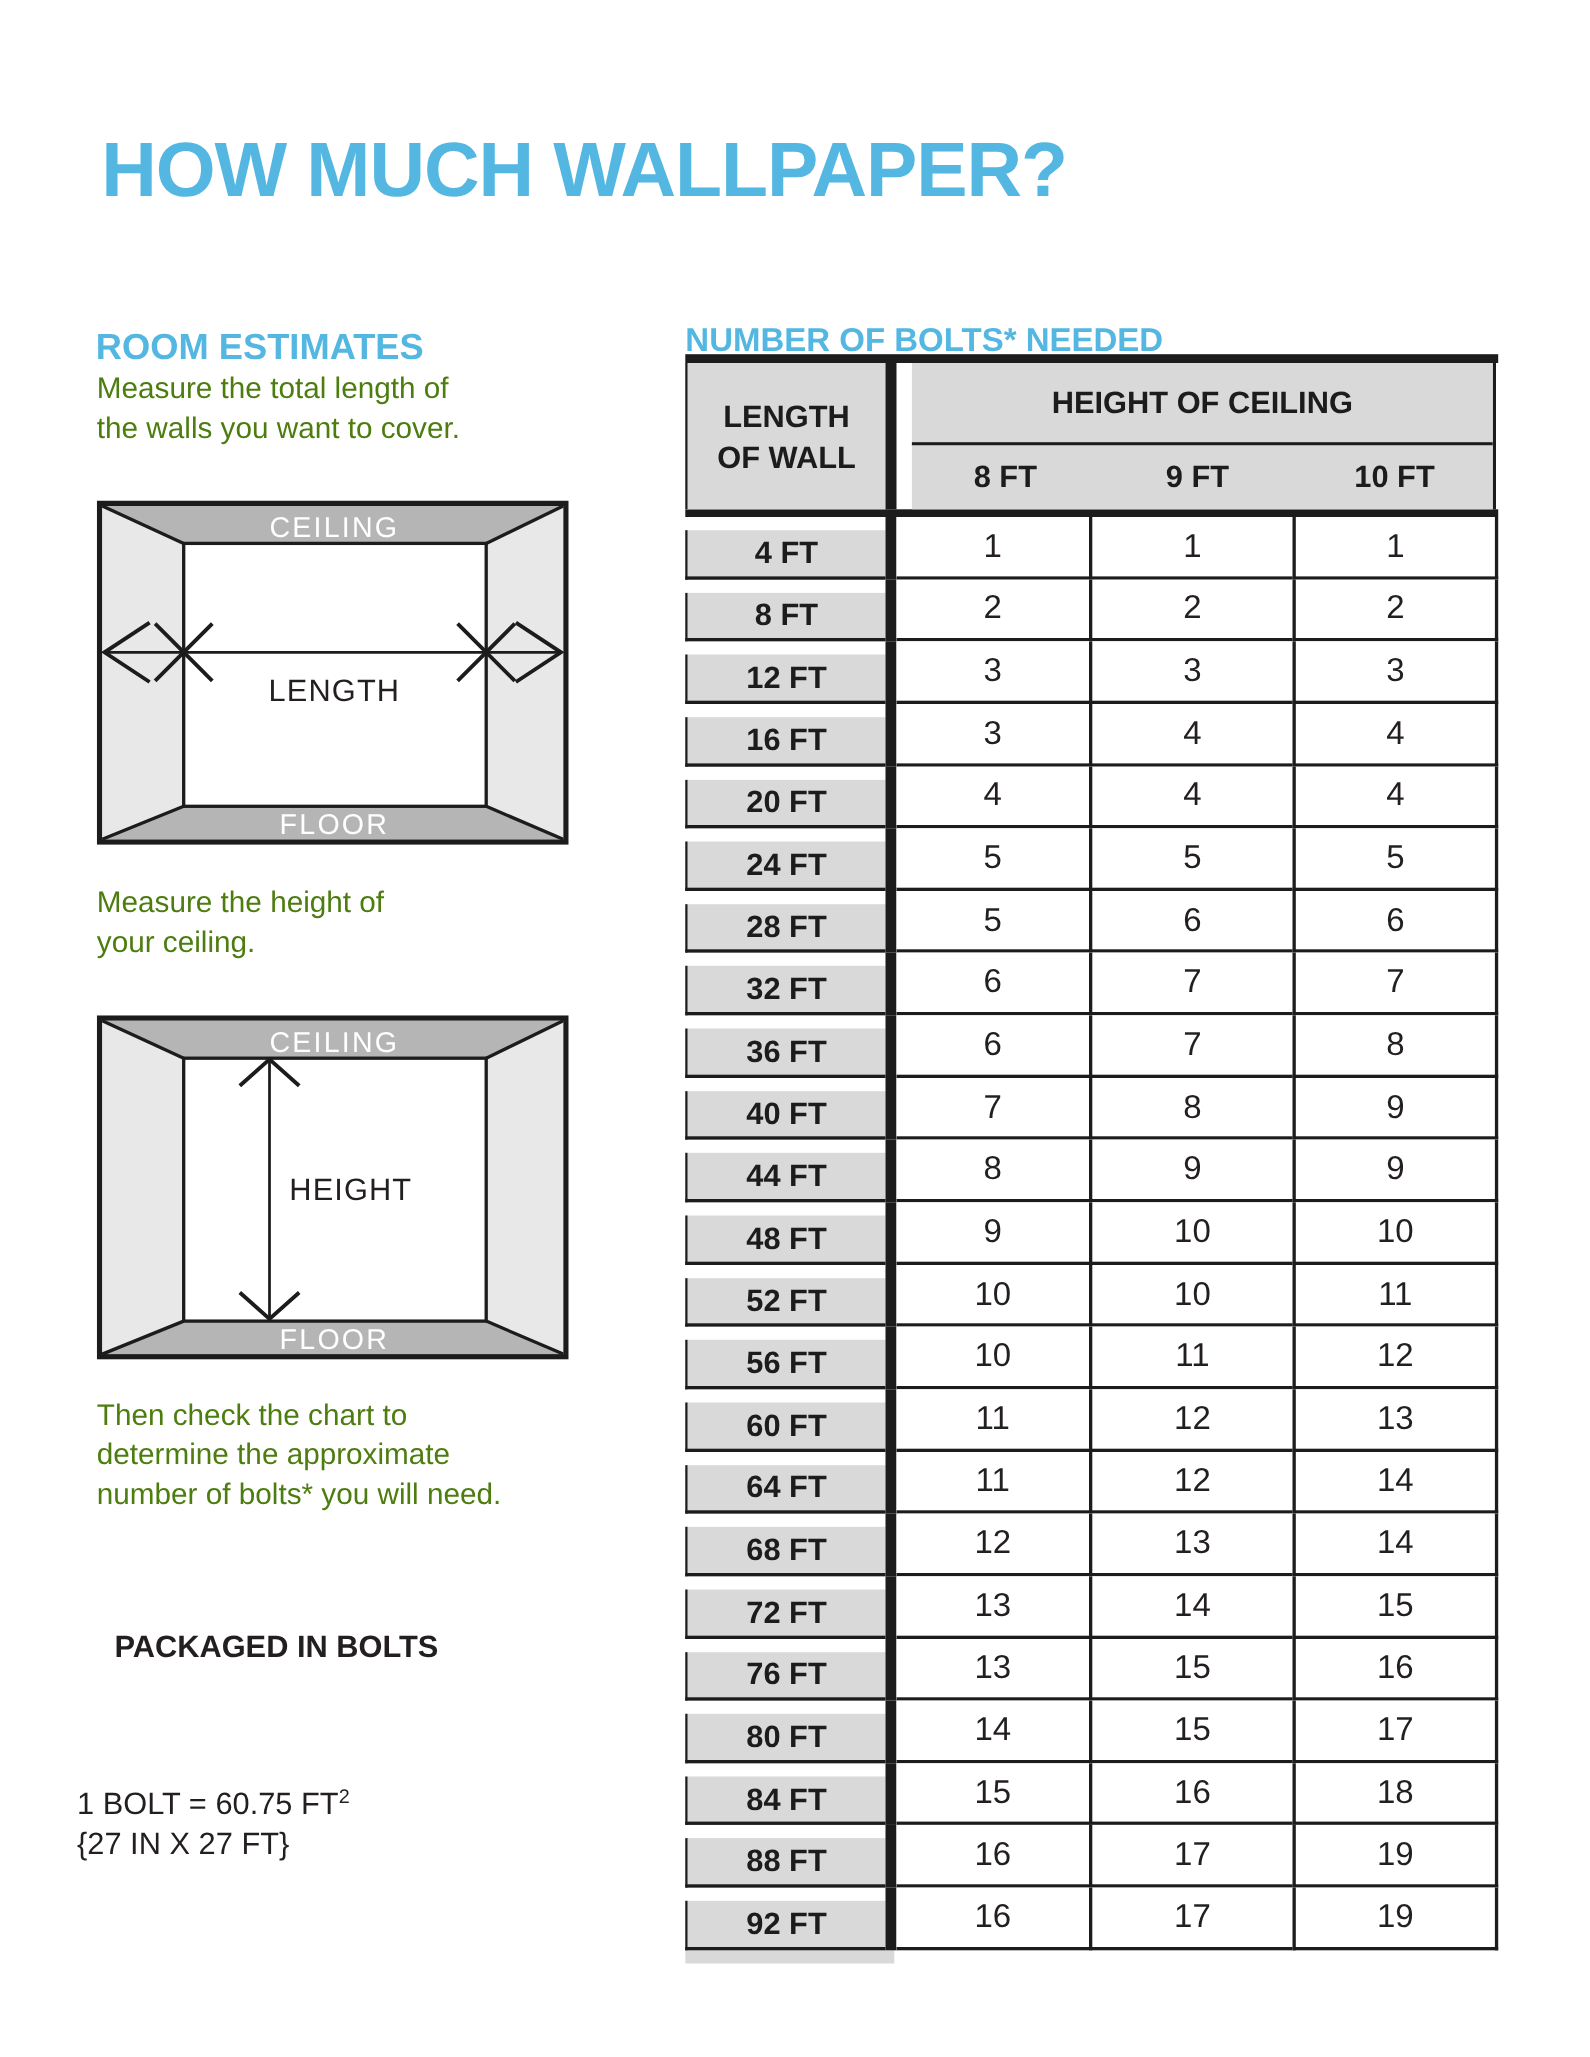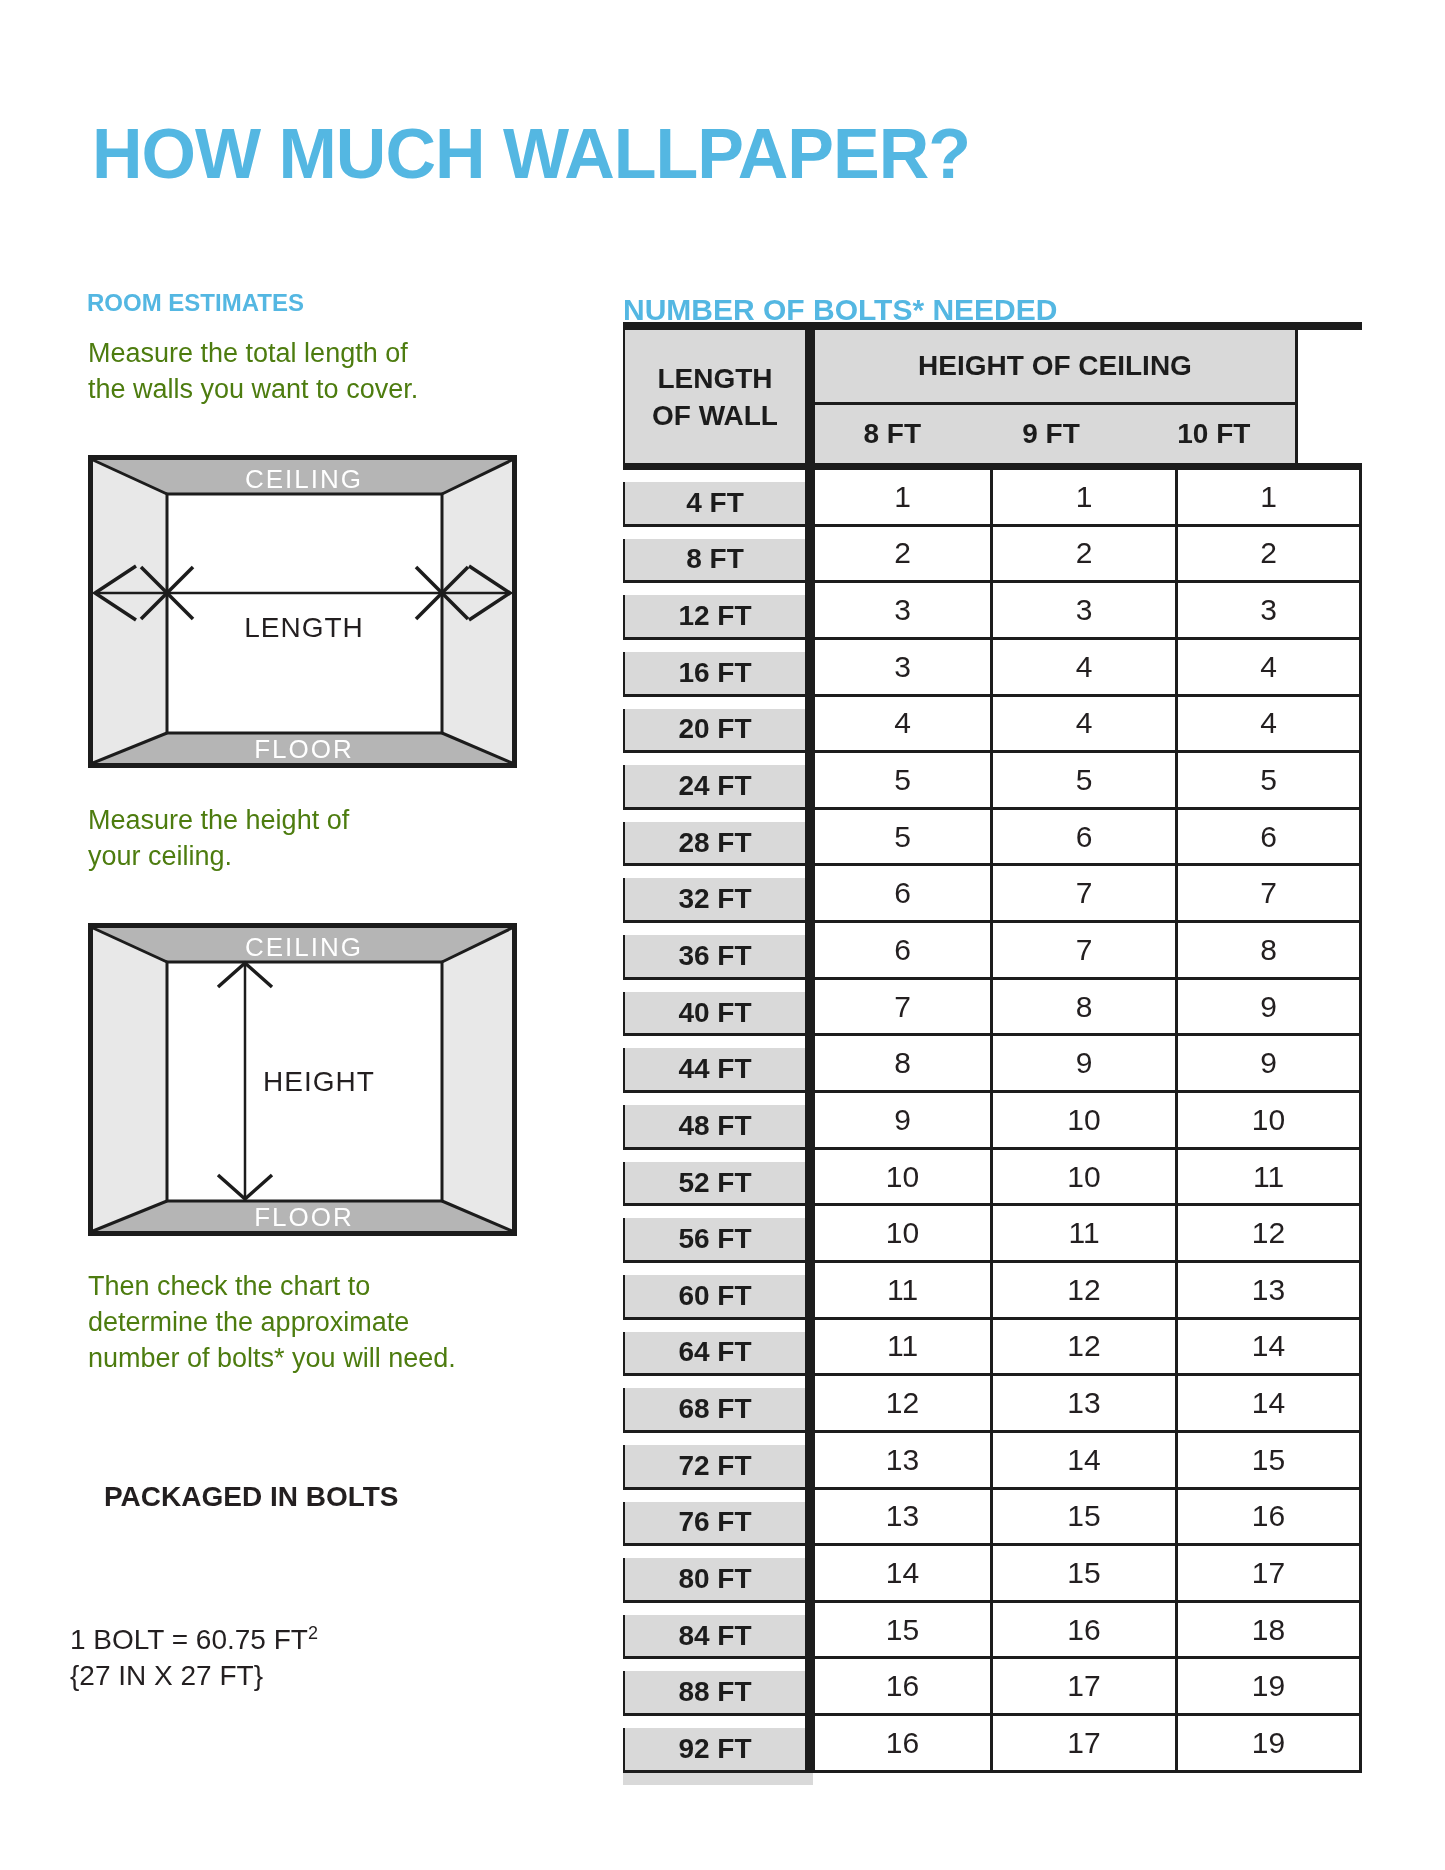--- a/index.html
+++ b/index.html
@@ -4,21 +4,21 @@
 <style>
   html,body { margin:0; padding:0; background:#fff; }
   .page {
     position:relative; width:1445px; height:1870px; background:#ffffff;
     font-family:"Liberation Sans", sans-serif; color:#231f20; overflow:hidden;
   }
   .abs { position:absolute; }
 
   
   .page-title { left:92px; top:72px; font-size:70px; font-weight:bold; letter-spacing:-1px; color:#54b7e2; line-height:1; }
-  .sec-head  { font-size:24px; font-weight:bold; color:#54b7e2; line-height:1; }
+  .sec-head  { font-size:33px; font-weight:bold; color:#54b7e2; line-height:1; }
   .room-head { left:87px; top:271px; }
   .table-head { left:623px; top:270px; width:739px; text-align:left; font-size:30px; }
 
   
   .para { font-size:27px; line-height:36px; color:#4d7c0f; }
   .p1 { left:88px; top:335px; }
   .p2 { left:88px; top:802px; }
   .p3 { left:88px; top:1268px; }
   .footnote { left:87px; top:1479px; font-size:28px; font-weight:bold; line-height:36px; }
   .footnote .indent { padding-left:17px; }
@@ -36,21 +36,21 @@
   .tbl { left:623px; top:322px; width:739px; }
   .tbl * { box-sizing:border-box; }
   .tbl-top { height:8px; background:#1c1c1c; }
   .tbl-hdr { display:flex; height:133px; }
   .hdr-label {
     width:182px; background:#d9d9d9; border-left:2px solid #1c1c1c;
     display:flex; flex-direction:column; justify-content:center; align-items:center;
     font-weight:bold; font-size:28px; line-height:37px; color:#1c1c1c;
   }
   .vdiv { width:10px; background:#1c1c1c; }
-  .hdr-right { width:483px; display:flex; flex-direction:column; border-right:3px solid #1c1c1c; }
+  .hdr-right { width:531px; display:flex; flex-direction:column; border-right:3px solid #1c1c1c;margin-left:14px; }
   .hoc { height:75px; background:#d9d9d9; border-bottom:3px solid #1c1c1c;
          display:flex; align-items:center; justify-content:center;
          font-weight:bold; font-size:28px; color:#1c1c1c; }
   .subrow { flex:1; background:#d9d9d9; display:flex; }
   .subcell { display:flex; align-items:center; justify-content:center; font-weight:bold; font-size:28px; color:#1c1c1c; }
   .s1 { width:175px; } .s2 { width:185px;text-align:center; } .s3 { width:184px; }
   .tbl-thick { height:7px; background:#1c1c1c; }
   .trow { display:flex; height:56.65px; }
   .tcell { display:flex; align-items:center; justify-content:center; border-bottom:3px solid #1c1c1c; }
   .tlabel { width:182px; background:#d9d9d9; border-left:2px solid #1c1c1c;

